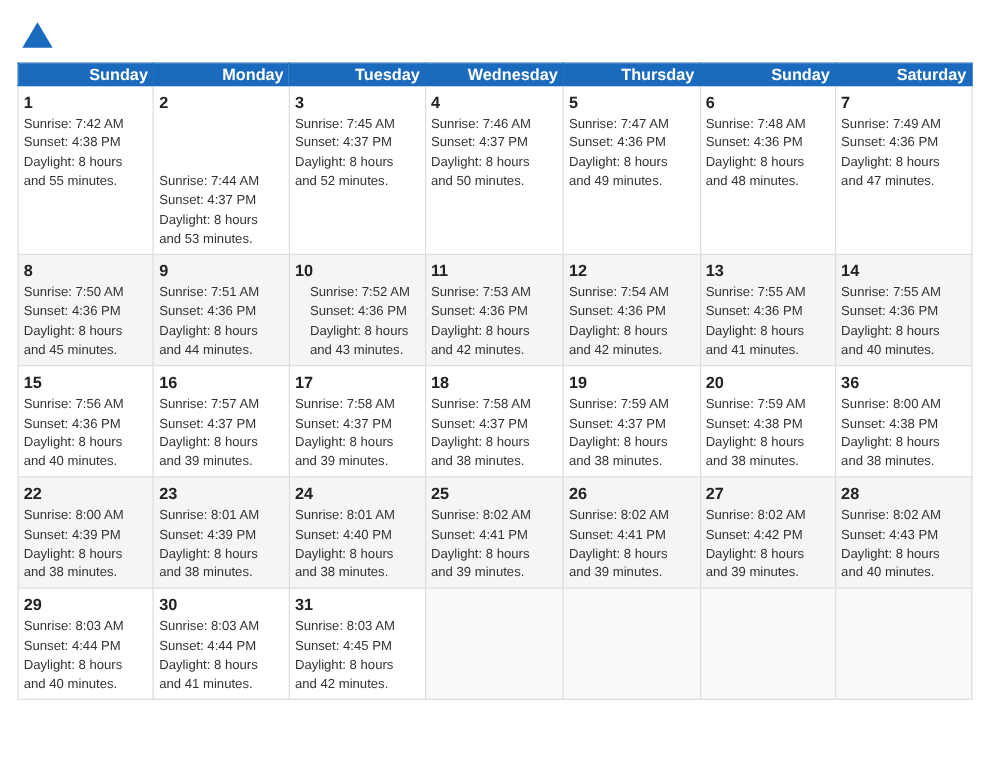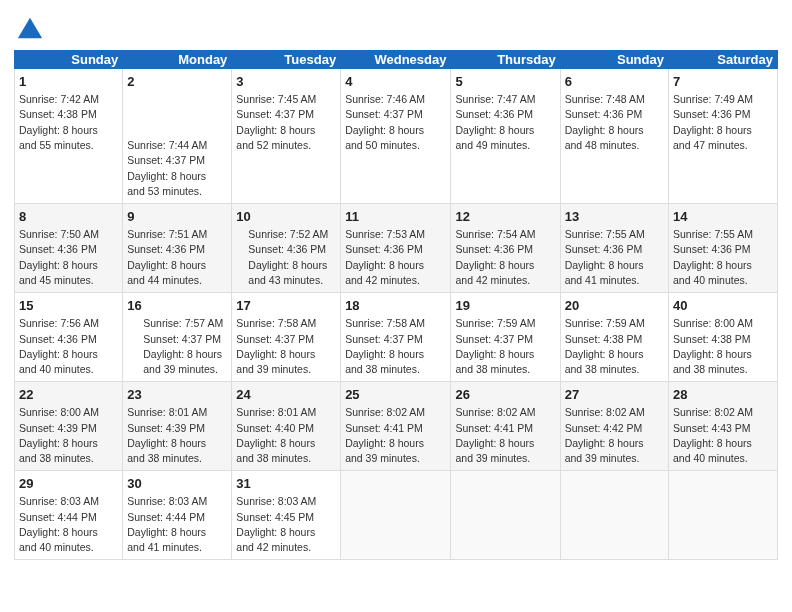--- a/index.html
+++ b/index.html
@@ -239,21 +239,21 @@
         <tr>
           <td>
             <span class="day-number">15</span>
             <div class="day-info" style="white-space: pre-line;">Sunrise: 7:56 AM
 Sunset: 4:36 PM
 Daylight: 8 hours
 and 40 minutes.</div>
           </td>
           <td>
             <span class="day-number">16</span>
-            <div class="day-info" style="white-space: pre-line; margin-left: 16px;">Sunrise: 7:57 AM
+            <div class="day-info" style="white-space: pre-line;">Sunrise: 7:57 AM
 Sunset: 4:37 PM
 Daylight: 8 hours
 and 39 minutes.</div>
           </td>
           <td>
             <span class="day-number">17</span>
             <div class="day-info" style="white-space: pre-line;">Sunrise: 7:58 AM
 Sunset: 4:37 PM
 Daylight: 8 hours
 and 39 minutes.</div>
@@ -273,21 +273,21 @@
 and 38 minutes.</div>
           </td>
           <td>
             <span class="day-number">20</span>
             <div class="day-info" style="white-space: pre-line;">Sunrise: 7:59 AM
 Sunset: 4:38 PM
 Daylight: 8 hours
 and 38 minutes.</div>
           </td>
           <td>
-            <span class="day-number">40</span>
+            <span class="day-number">36</span>
             <div class="day-info" style="white-space: pre-line;">Sunrise: 8:00 AM
 Sunset: 4:38 PM
 Daylight: 8 hours
 and 38 minutes.</div>
           </td>
         </tr>
         <tr>
           <td>
             <span class="day-number">22</span>
             <div class="day-info" style="white-space: pre-line;">Sunrise: 8:00 AM

